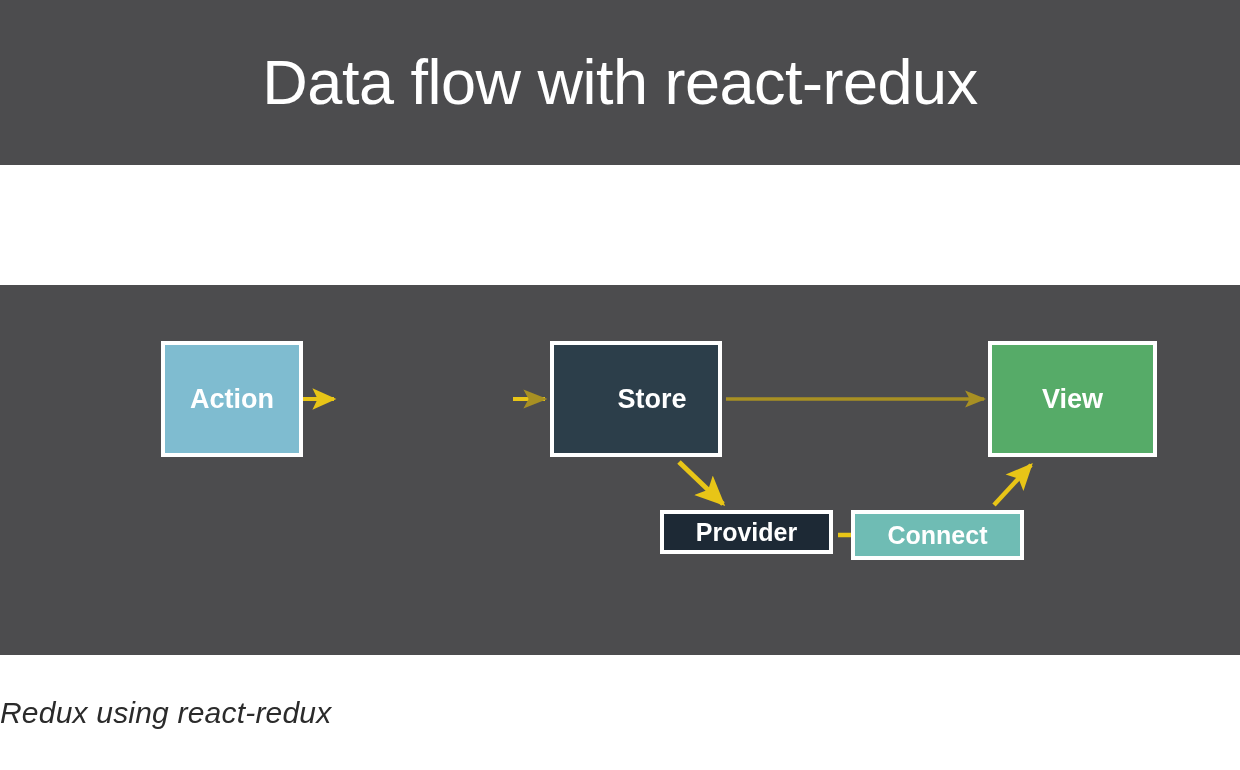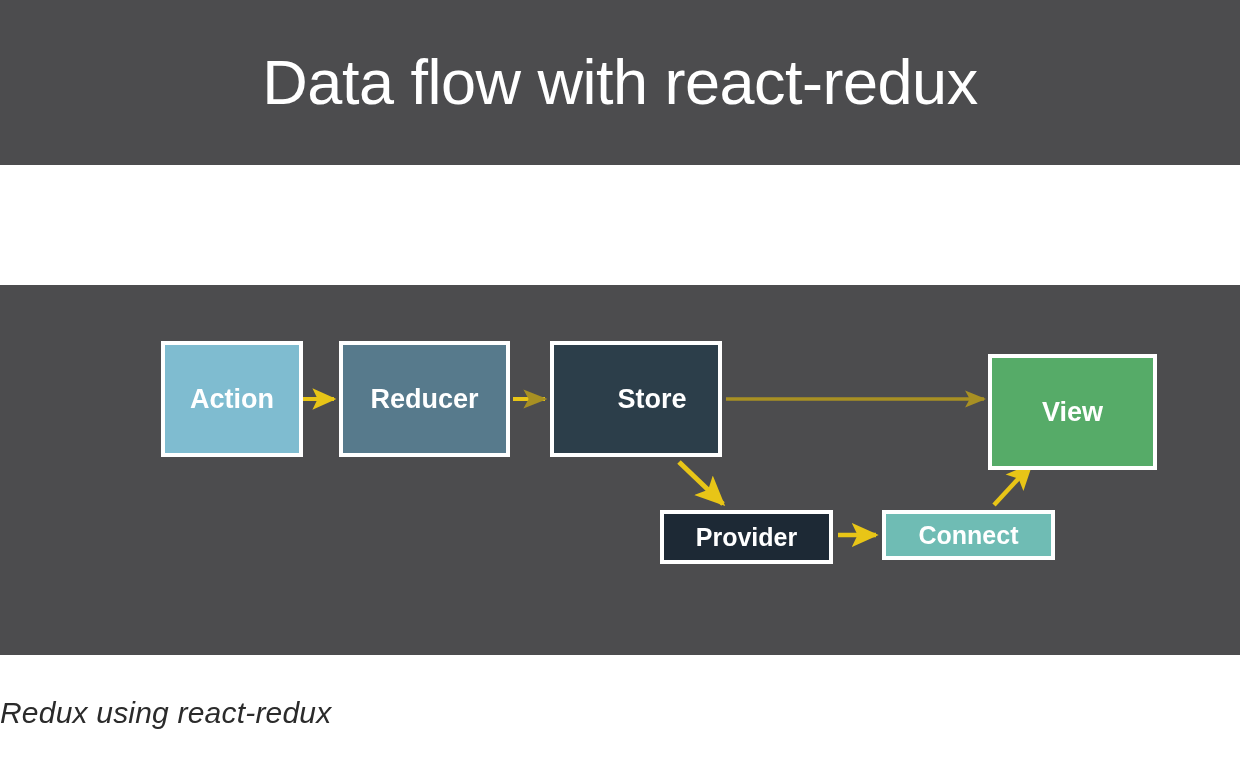--- a/index.html
+++ b/index.html
@@ -141,37 +141,34 @@
 
       <line x1="838" y1="250" x2="876" y2="250" stroke="#e8c517" stroke-width="4.5" marker-end="url(#ahBright)"></line>
 
       <line x1="994" y1="220" x2="1031" y2="180" stroke="#e8c517" stroke-width="4.5" marker-end="url(#ahBright)"></line>
     </svg>
 
     <div class="node node-big" id="node-action" style="left: 125px; top: 56px; width: 142px; height: 116px; background: rgb(127, 188, 208); border-color: rgb(255, 255, 255); margin-left: 36px;">
       <span>Action</span>
     </div>
 
-    <div class="node node-big" id="node-reducer" style="left: 339px; top: 56px; width: 171px; height: 116px; background: rgb(87, 122, 140); border-color: rgb(255, 255, 255);">
-      <span>Reducer</span>
-    </div>
 
     <div class="node node-big" id="node-store" style="left: 550px; top: 56px; width: 172px; height: 116px; background: rgb(44, 62, 74); border-color: rgb(255, 255, 255); padding-left: 32px;">
       <span>Store</span>
     </div>
 
-    <div class="node node-big" id="node-view" style="left: 988px; top: 56px; width: 169px; height: 116px; background: rgb(86, 171, 104); border-color: rgb(255, 255, 255); margin-top: 13px;">
+    <div class="node node-big" id="node-view" style="left: 988px; top: 56px; width: 169px; height: 116px; background: rgb(86, 171, 104); border-color: rgb(255, 255, 255);">
       <span>View</span>
     </div>
 
-    <div class="node node-small" id="node-provider" style="left: 660px; top: 225px; width: 173px; height: 54px; background: rgb(29, 41, 53); border-color: rgb(255, 255, 255);">
+    <div class="node node-small" id="node-provider" style="left: 660px; top: 225px; width: 173px; height: 44px; background: rgb(29, 41, 53); border-color: rgb(255, 255, 255);">
       <span>Provider</span>
     </div>
 
-    <div class="node node-small" id="node-connect" style="left: 882px; top: 225px; width: 173px; height: 50px; background: rgb(111, 188, 180); border-color: rgb(255, 255, 255);">
+    <div class="node node-small" id="node-connect" style="left: 851px; top: 225px; width: 173px; height: 50px; background: rgb(111, 188, 180); border-color: rgb(255, 255, 255);">
       <span>Connect</span>
     </div>
 
   </div>
 
   <div class="caption-area">
     <div class="caption-text" style="color: rgb(43, 43, 43);">Redux using react-redux</div>
   </div>
 
 </div>

